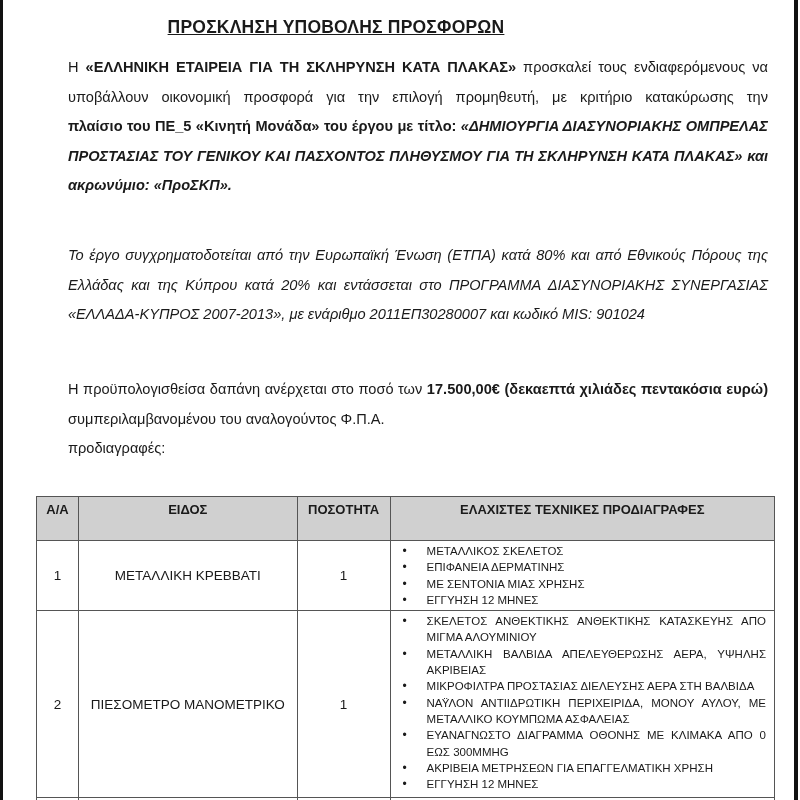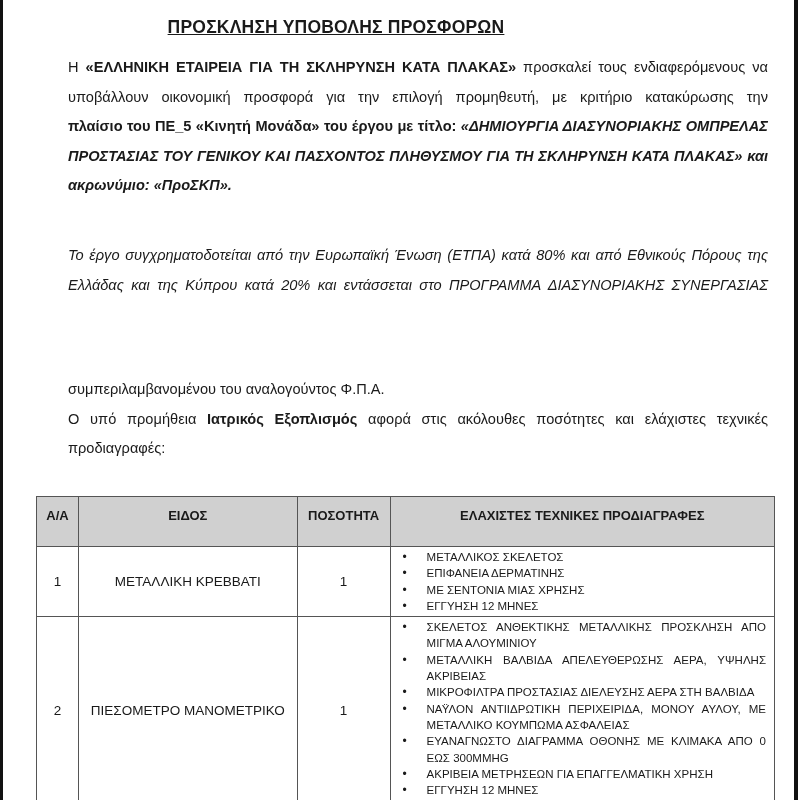--- a/index.html
+++ b/index.html
@@ -27,21 +27,21 @@
   b { font-weight: bold; }
   .it { font-style: italic; }
 
   table.specs {
     position: absolute; left: 36px; top: 496px; width: 739px;
     border-collapse: collapse; font-size: 12.5px;
   }
   table.specs th, table.specs td { border: 1.3px solid #555; }
   table.specs th {
     background: #d0d0d0; height: 37px; font-weight: bold; font-size: 13px;
-    vertical-align: top; padding-top: 11px; text-align: center;
+    vertical-align: top; padding-top: 5px; text-align: center;
   }
   table.specs td.num, table.specs td.qty { text-align: center; font-size: 13.5px; vertical-align: middle; }
   table.specs td.item { text-align: center; font-size: 13.5px; vertical-align: middle; }
   table.specs td.spec { padding: 2px 8px 2px 10px; vertical-align: top; }
   ul.bullets { list-style: none; margin: 0; padding: 0; }
   ul.bullets li {
     position: relative; padding-left: 26px; font-size: 11.5px; line-height: 16.3px;
     text-align: justify; text-align-last: left;
   }
   ul.bullets li::before {
@@ -63,25 +63,26 @@
   <span class="line"><span>Η </span><b>«ΕΛΛΗΝΙΚΗ ΕΤΑΙΡΕΙΑ ΓΙΑ ΤΗ ΣΚΛΗΡΥΝΣΗ ΚΑΤΑ ΠΛΑΚΑΣ»</b><span> προσκαλεί τους ενδιαφερόμενους να</span></span>
   <span class="line">υποβάλλουν οικονομική προσφορά για την επιλογή προμηθευτή, με κριτήριο κατακύρωσης την</span>
   <span class="line"><b>πλαίσιο του ΠΕ_5 «Κινητή Μονάδα» του έργου με τίτλο:  </b><b class="it">«ΔΗΜΙΟΥΡΓΙΑ ΔΙΑΣΥΝΟΡΙΑΚΗΣ ΟΜΠΡΕΛΑΣ</b></span>
   <span class="line"><b class="it">ΠΡΟΣΤΑΣΙΑΣ ΤΟΥ ΓΕΝΙΚΟΥ ΚΑΙ ΠΑΣΧΟΝΤΟΣ ΠΛΗΘΥΣΜΟΥ ΓΙΑ ΤΗ ΣΚΛΗΡΥΝΣΗ ΚΑΤΑ ΠΛΑΚΑΣ» και</b></span>
   <span class="line last"><b class="it">ακρωνύμιο: «ΠροΣΚΠ».</b></span>
 </div>
 
 <div class="para p2">
   <span class="line">Το έργο συγχρηματοδοτείται  από την Ευρωπαϊκή Ένωση (ΕΤΠΑ) κατά 80% και από Εθνικούς Πόρους της</span>
   <span class="line">Ελλάδας και της Κύπρου κατά 20% και εντάσσεται στο ΠΡΟΓΡΑΜΜΑ ΔΙΑΣΥΝΟΡΙΑΚΗΣ ΣΥΝΕΡΓΑΣΙΑΣ</span>
+  <span class="line last">«ΕΛΛΑΔΑ-ΚΥΠΡΟΣ 2007-2013», με ενάριθμο 2011ΕΠ30280007 και κωδικό MIS: 901024</span>
 </div>
 
 <div class="para p3">
+  <span class="line"><span>Η προϋπολογισθείσα δαπάνη ανέρχεται στο ποσό των </span><b>17.500,00€ (δεκαεπτά χιλιάδες πεντακόσια ευρώ)</b></span>
   <span class="line last">συμπεριλαμβανομένου του αναλογούντος Φ.Π.Α.</span>
-  <span class="line"><span>Ο υπό προμήθεια </span><b>Ιατρικός Εξοπλισμός</b><span> αφορά στις ακόλουθες ποσότητες και ελάχιστες τεχνικές</span></span>
   <span class="line last">προδιαγραφές:</span>
 </div>
 
 <table class="specs">
   <colgroup>
     <col style="width:42px">
     <col style="width:219px">
     <col style="width:93px">
     <col style="width:385px">
   </colgroup>
@@ -106,21 +107,21 @@
           <li>ΕΓΓΥΗΣΗ 12 ΜΗΝΕΣ</li>
         </ul>
       </td>
     </tr>
     <tr class="row2">
       <td class="num">2</td>
       <td class="item">ΠΙΕΣΟΜΕΤΡΟ ΜΑΝΟΜΕΤΡΙΚΟ</td>
       <td class="qty">1</td>
       <td class="spec">
         <ul class="bullets">
-          <li>ΣΚΕΛΕΤΟΣ ΑΝΘΕΚΤΙΚΗΣ ΜΕΤΑΛΛΙΚΗΣ ΠΡΟΣΚΛΗΣΗ ΑΠΟ ΜΙΓΜΑ ΑΛΟΥΜΙΝΙΟΥ</li>
+          <li>ΣΚΕΛΕΤΟΣ ΑΝΘΕΚΤΙΚΗΣ ΑΝΘΕΚΤΙΚΗΣ ΚΑΤΑΣΚΕΥΗΣ ΑΠΟ ΜΙΓΜΑ ΑΛΟΥΜΙΝΙΟΥ</li>
           <li>ΜΕΤΑΛΛΙΚΗ ΒΑΛΒΙΔΑ ΑΠΕΛΕΥΘΕΡΩΣΗΣ ΑΕΡΑ, ΥΨΗΛΗΣ ΑΚΡΙΒΕΙΑΣ</li>
           <li>ΜΙΚΡΟΦΙΛΤΡΑ ΠΡΟΣΤΑΣΙΑΣ ΔΙΕΛΕΥΣΗΣ ΑΕΡΑ ΣΤΗ ΒΑΛΒΙΔΑ</li>
           <li>ΝΑΫΛΟΝ ΑΝΤΙΙΔΡΩΤΙΚΗ ΠΕΡΙΧΕΙΡΙΔΑ, ΜΟΝΟΥ ΑΥΛΟΥ, ΜΕ ΜΕΤΑΛΛΙΚΟ ΚΟΥΜΠΩΜΑ ΑΣΦΑΛΕΙΑΣ</li>
           <li>ΕΥΑΝΑΓΝΩΣΤΟ ΔΙΑΓΡΑΜΜΑ ΟΘΟΝΗΣ ΜΕ ΚΛΙΜΑΚΑ ΑΠΟ 0 ΕΩΣ 300MMHG</li>
           <li>ΑΚΡΙΒΕΙΑ ΜΕΤΡΗΣΕΩΝ ΓΙΑ ΕΠΑΓΓΕΛΜΑΤΙΚΗ ΧΡΗΣΗ</li>
           <li>ΕΓΓΥΗΣΗ 12 ΜΗΝΕΣ</li>
         </ul>
       </td>
     </tr>
     <tr class="row3">

